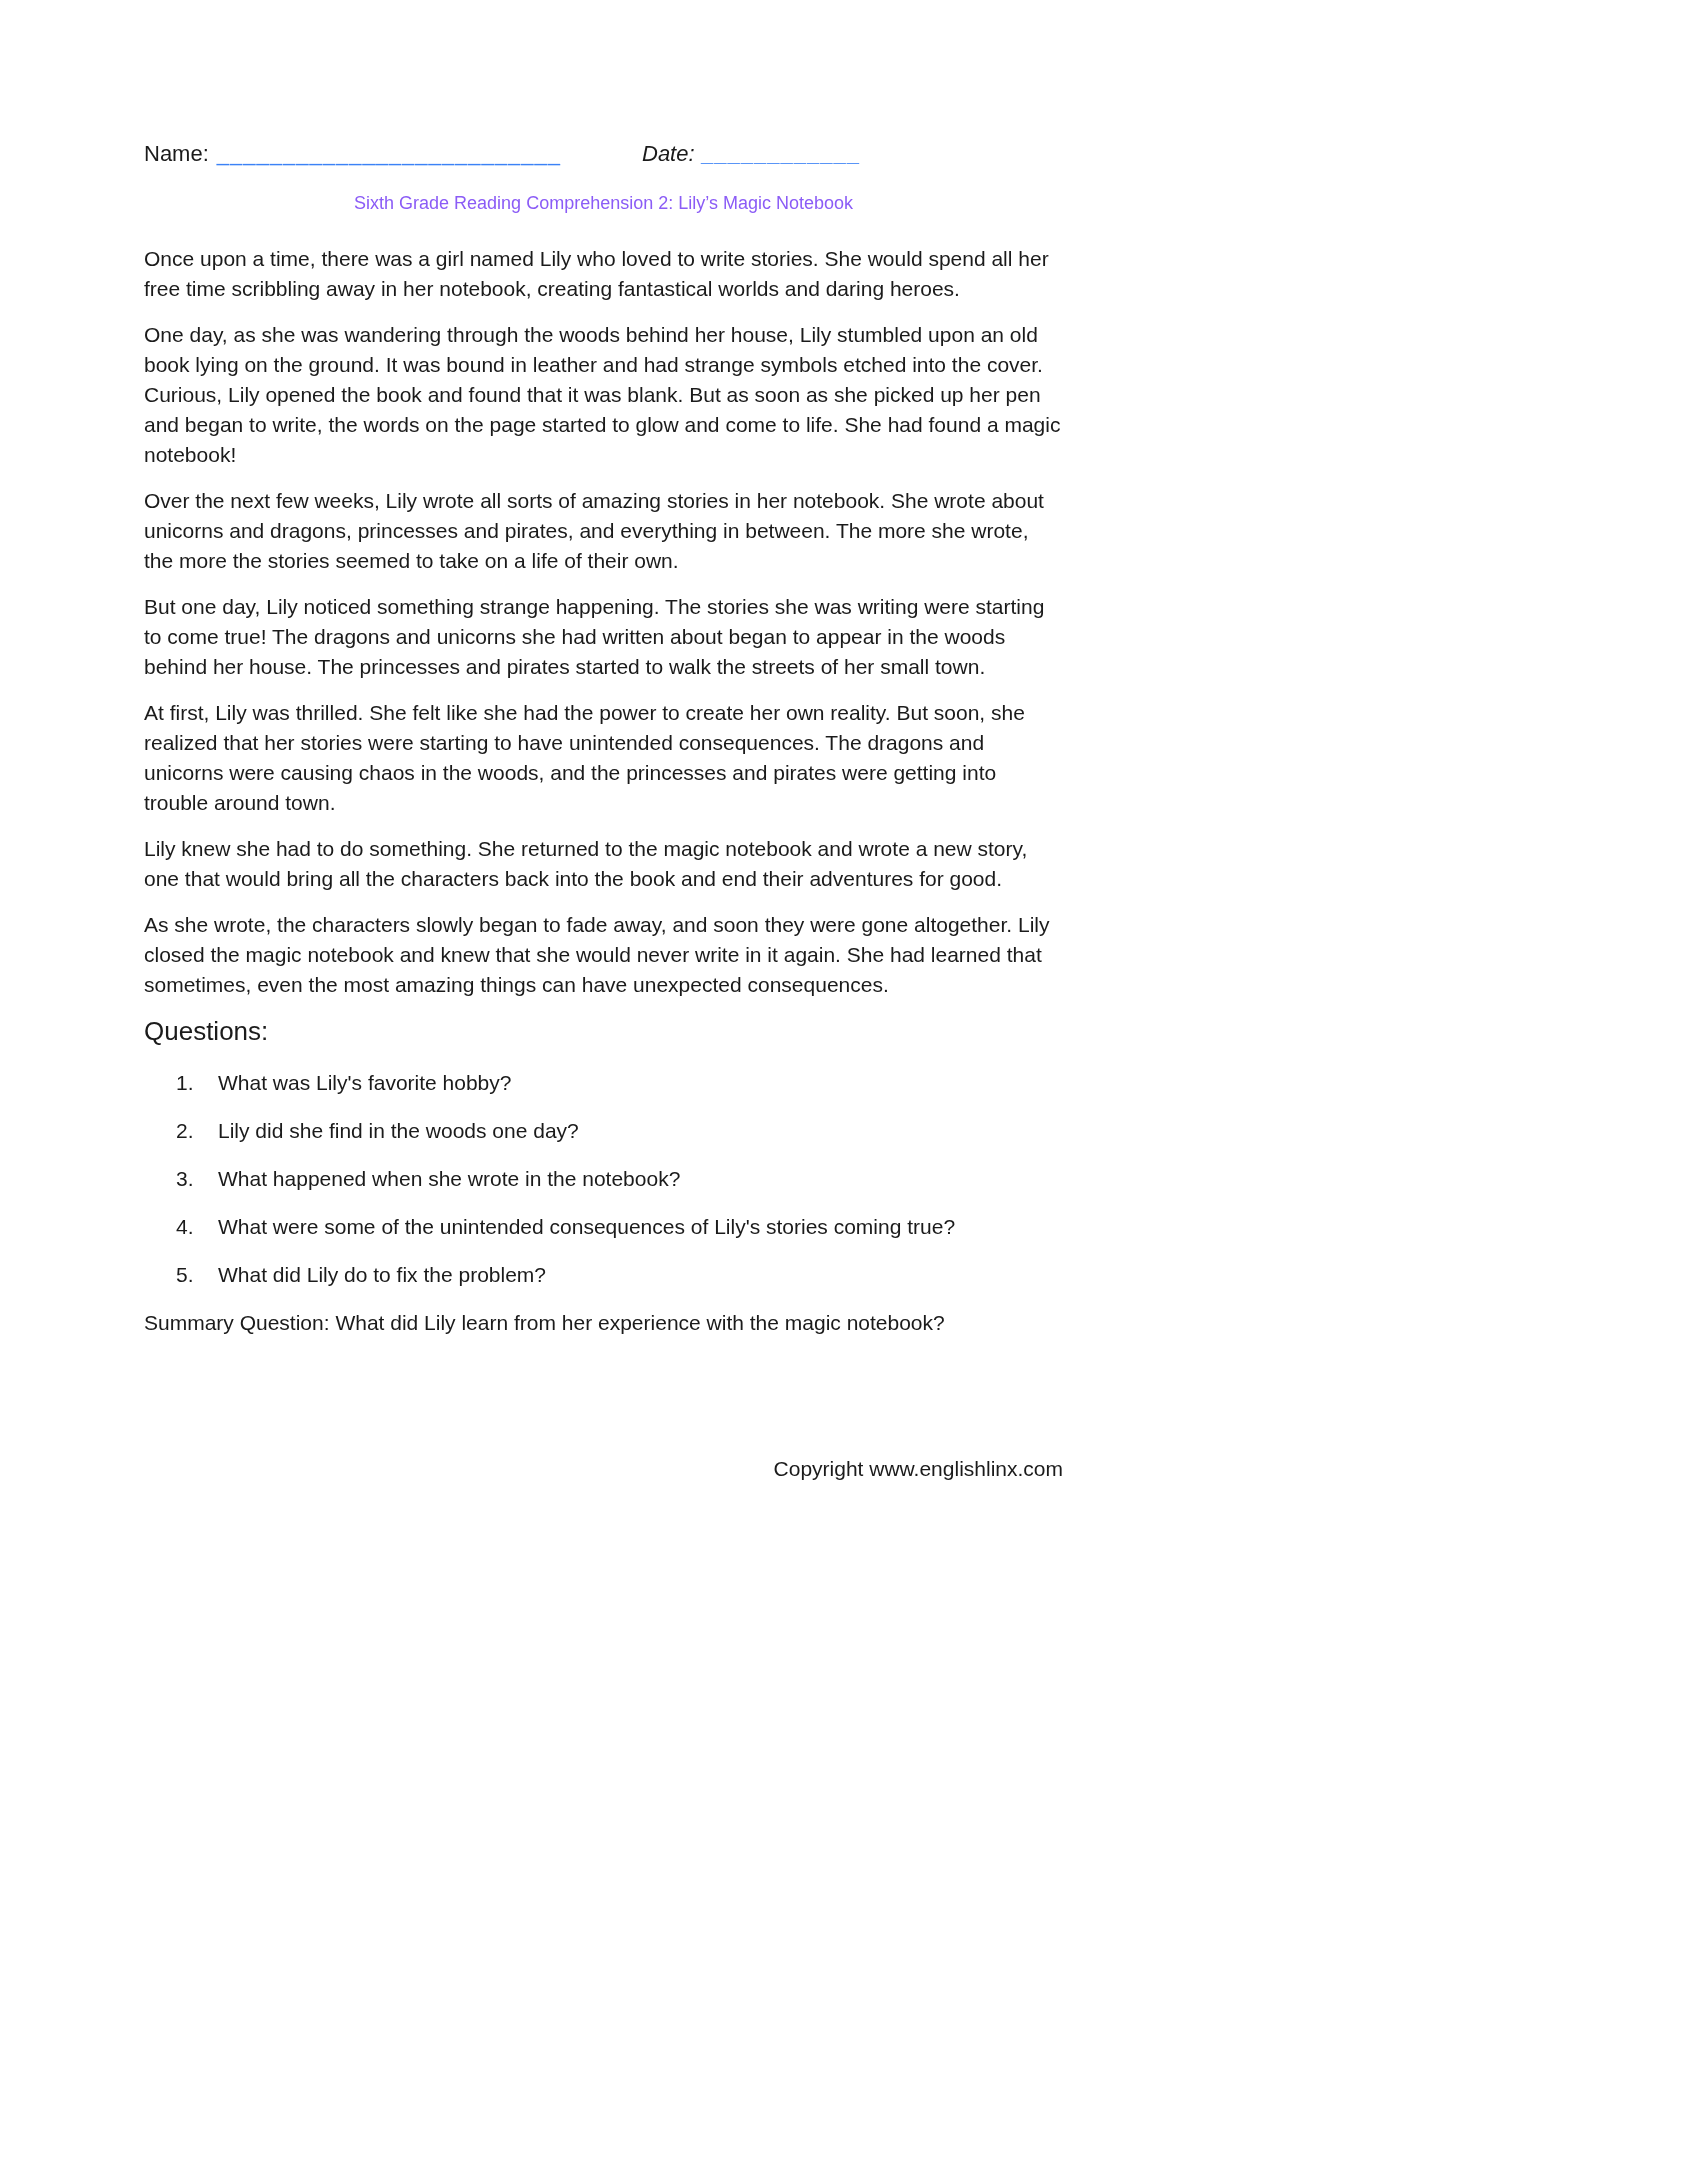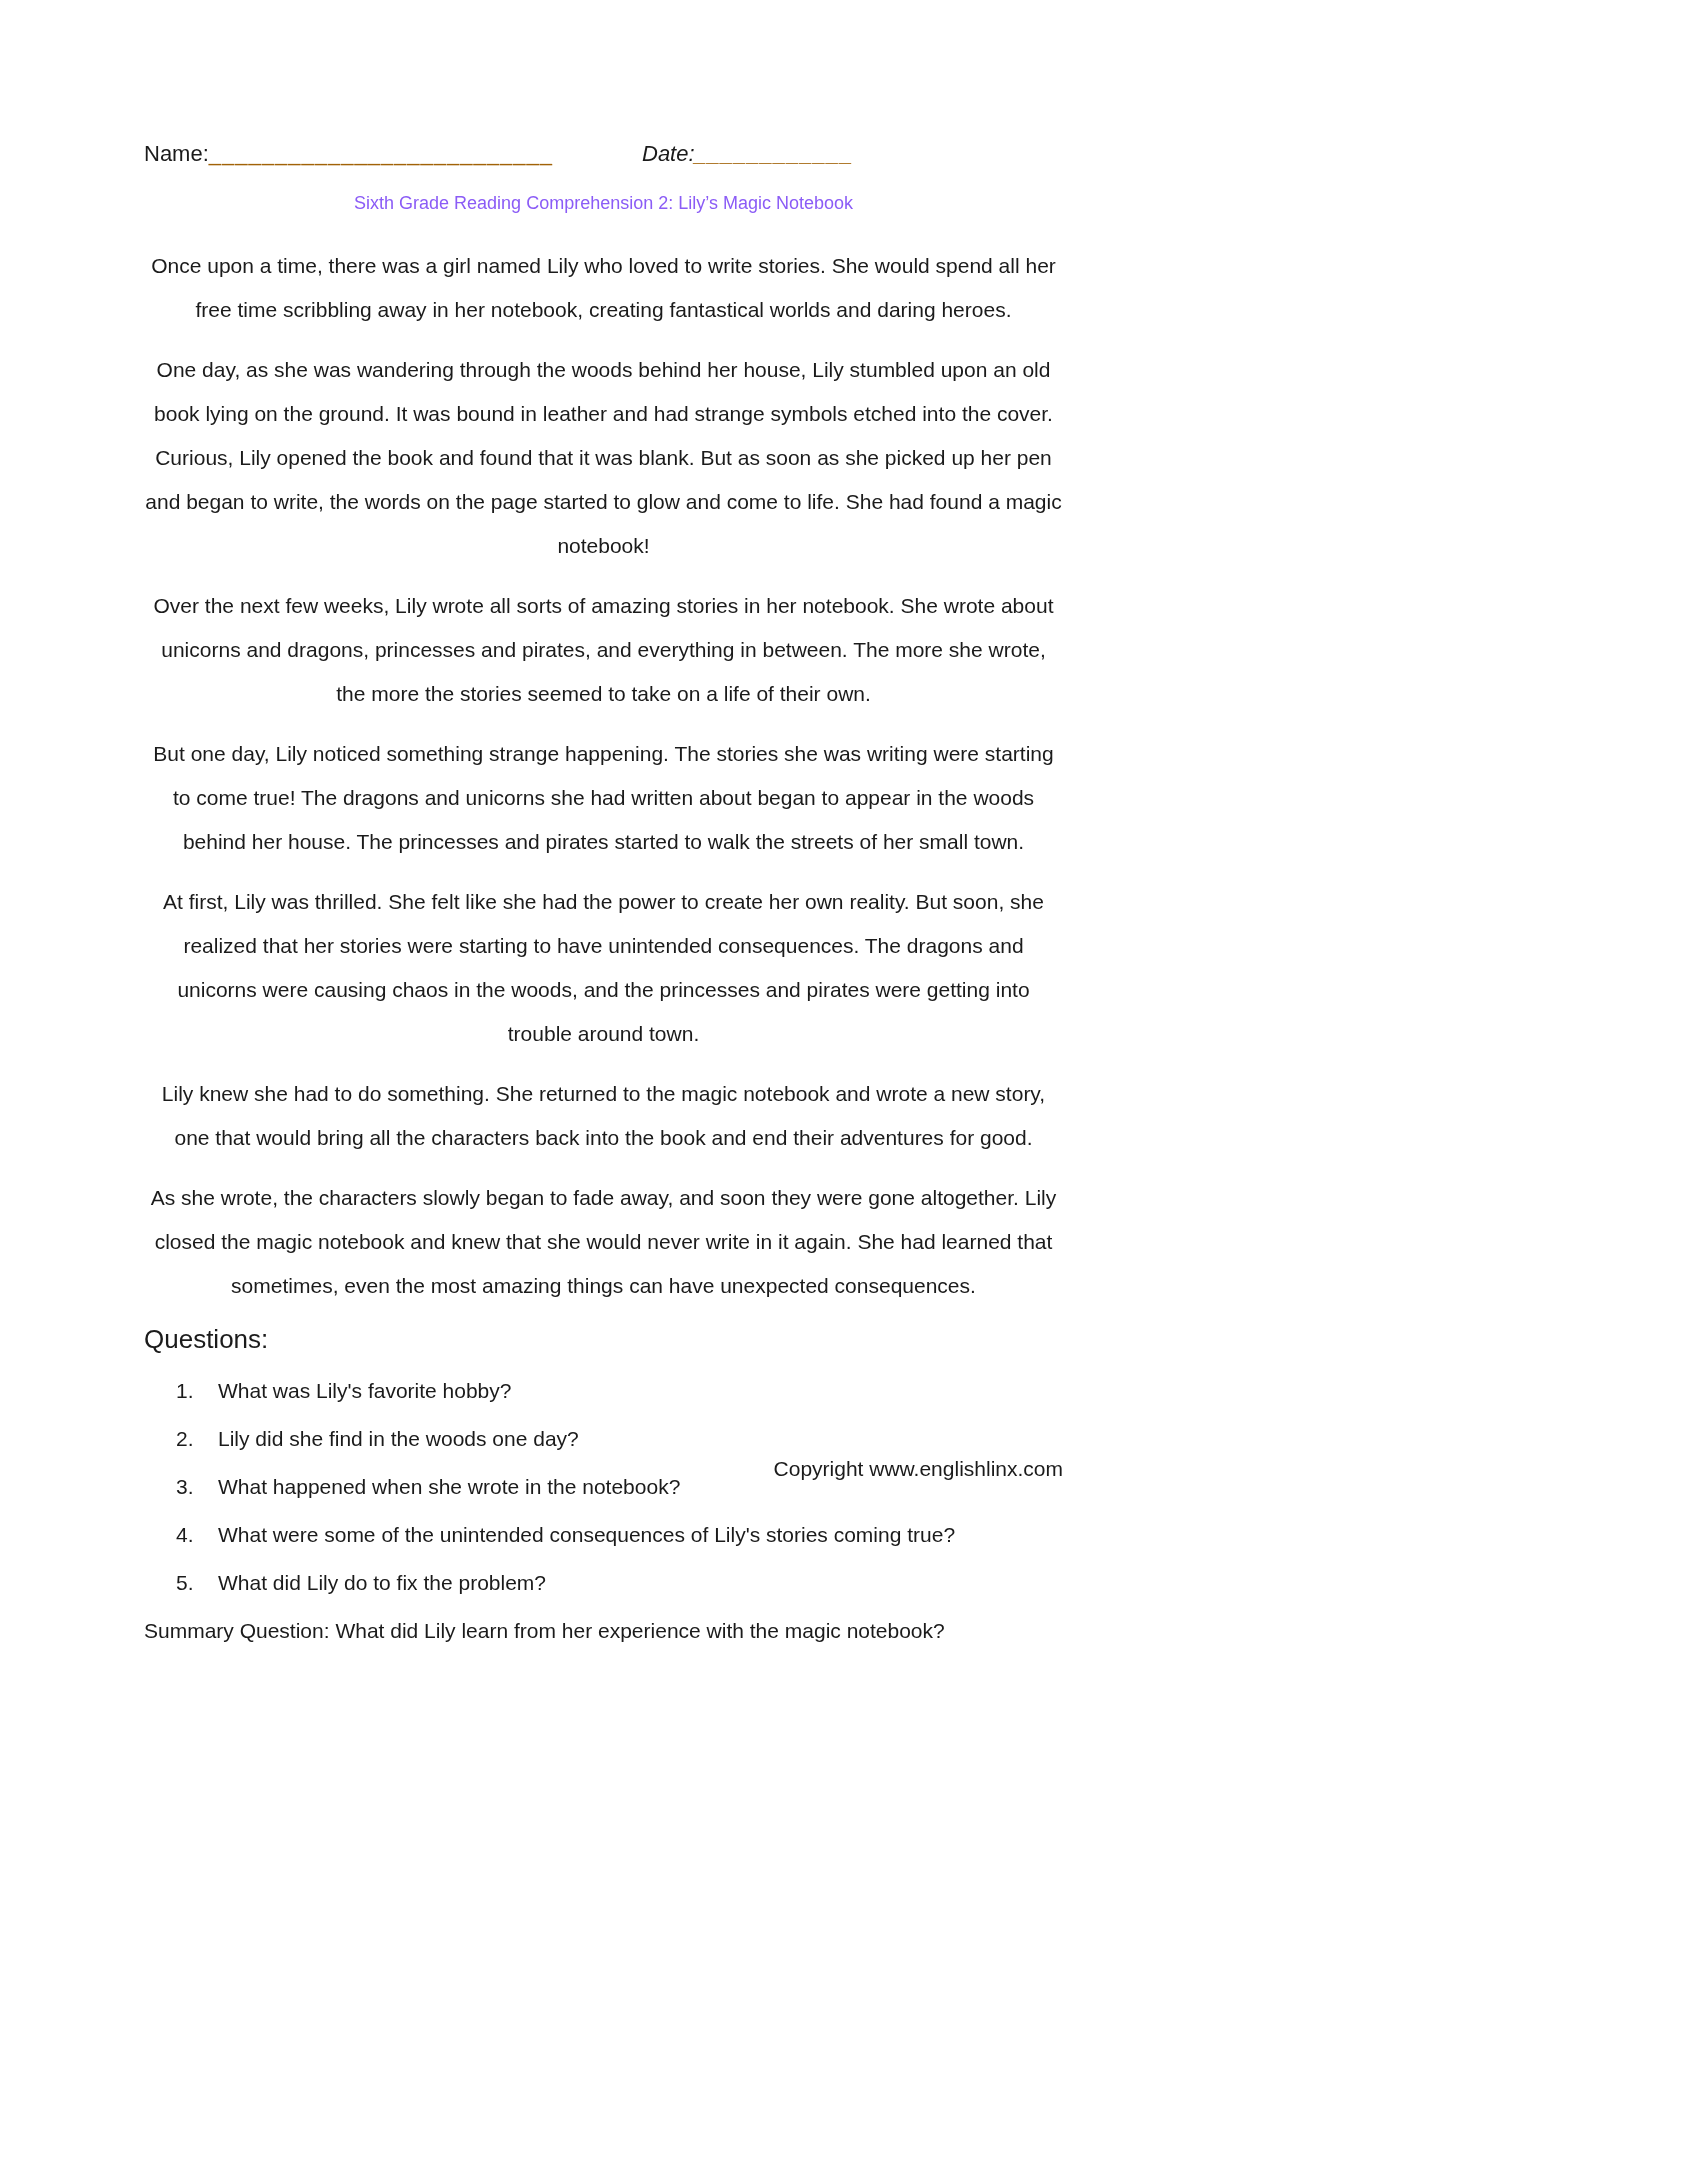--- a/index.html
+++ b/index.html
@@ -26,33 +26,32 @@
   }
   .header-row {
     position: relative;
     height: 34px;
     font-size: 22px;
     margin-bottom: 18px;
     white-space: nowrap;
   }
   .name-group { position: absolute; left: 0; top: 0; }
   .date-group { position: absolute; left: 498px; top: 0; font-style: italic; }
-  .blank { letter-spacing: 1px; margin-left: 0; color: #a16207; }
+  .blank { letter-spacing: 1px; margin-left: 8px; color: #3b82f6; }
   .title {
     text-align: center;
     font-size: 18px;
     font-weight: 400;
     margin: 0 0 30px 0;
     color: #8b5cf6;
   }
   .para {
     font-size: 21px;
-    line-height: 44px;
+    line-height: 30px;
     margin: 0 0 16px 0;
-    text-align: center;
   }
   .questions-label {
     font-size: 26px;
     line-height: 30px;
     margin: 6px 0 22px 0;
   }
   .question-list {
     list-style: none;
     margin: 0 0 10px 32px;
   }

